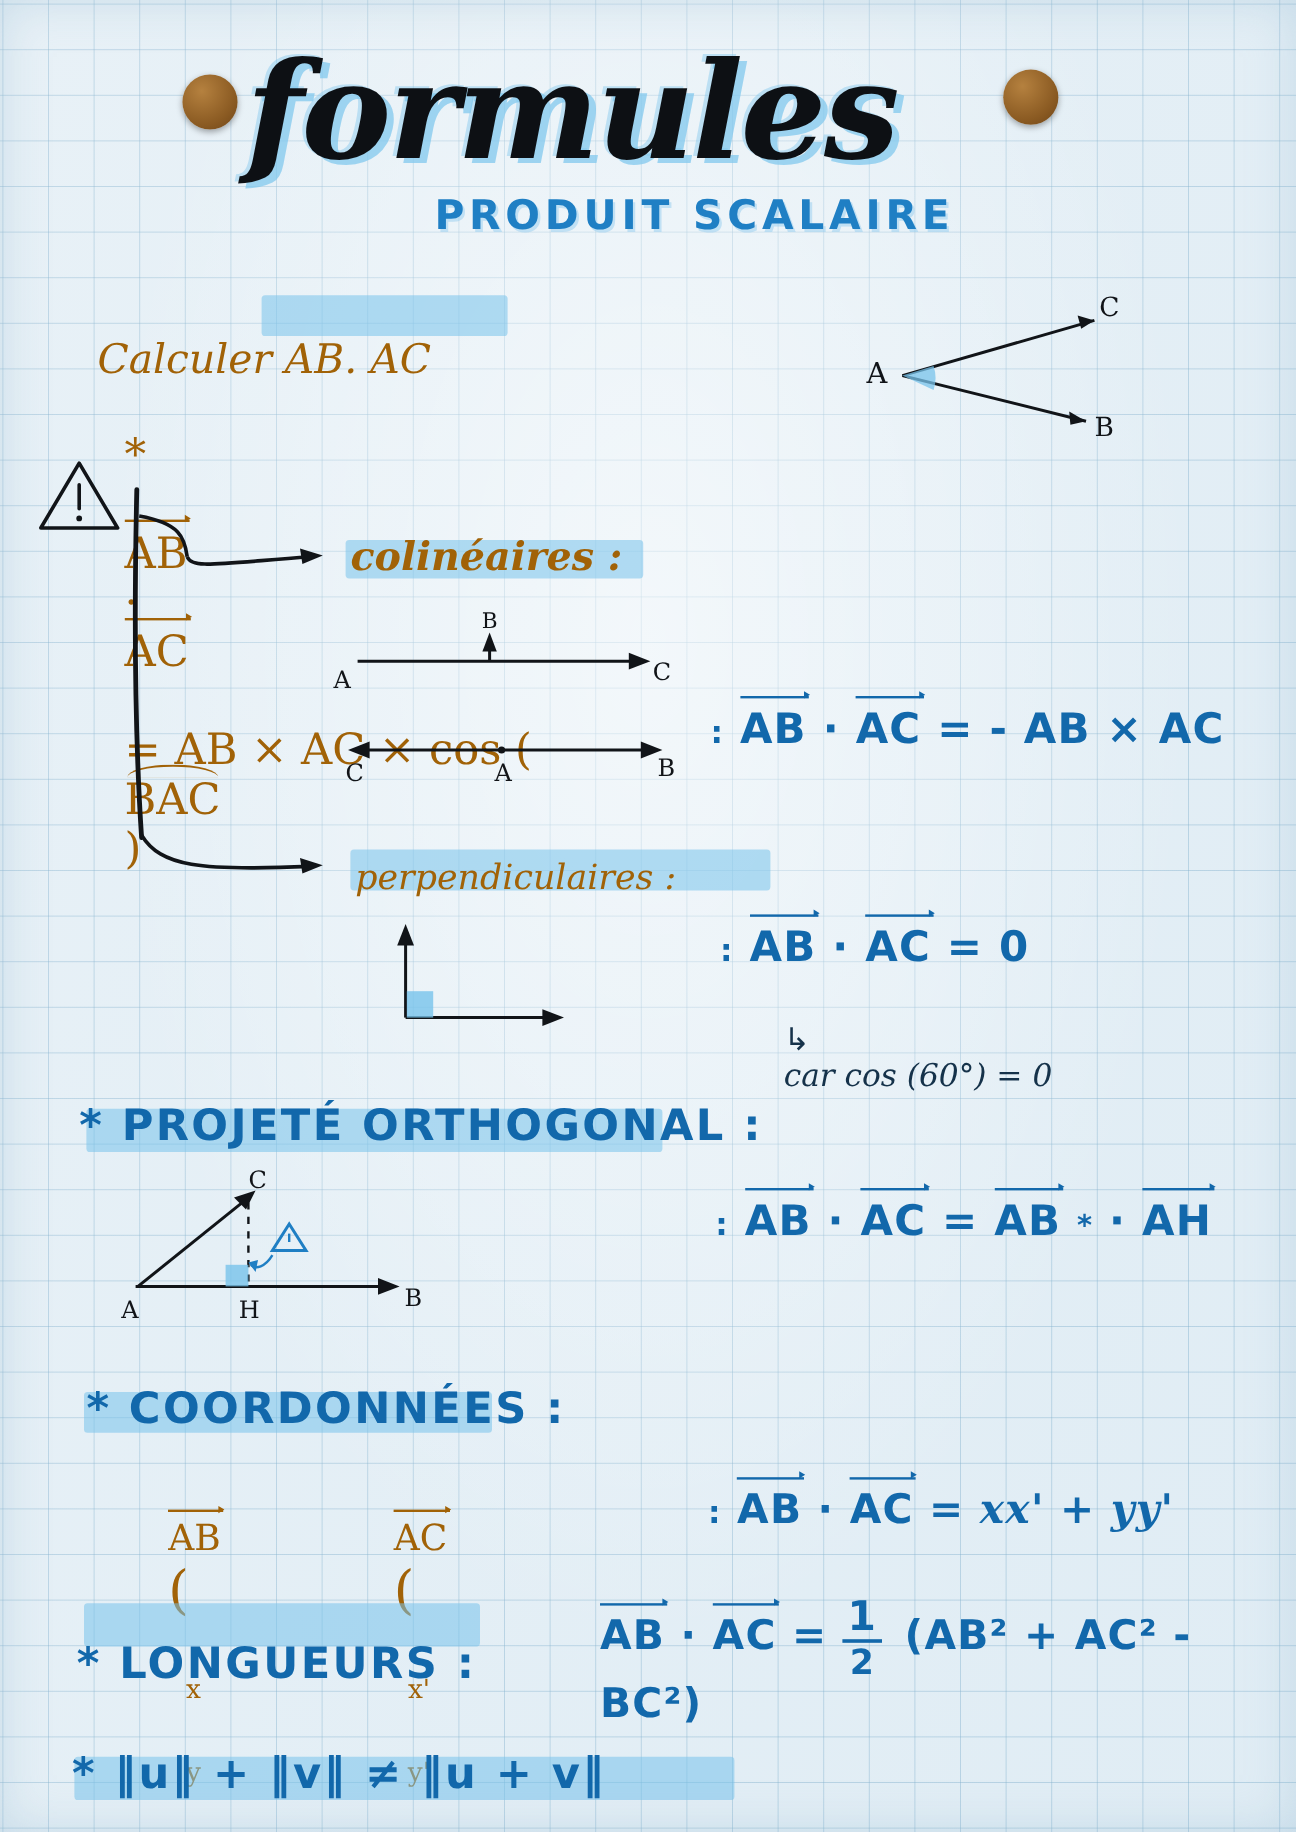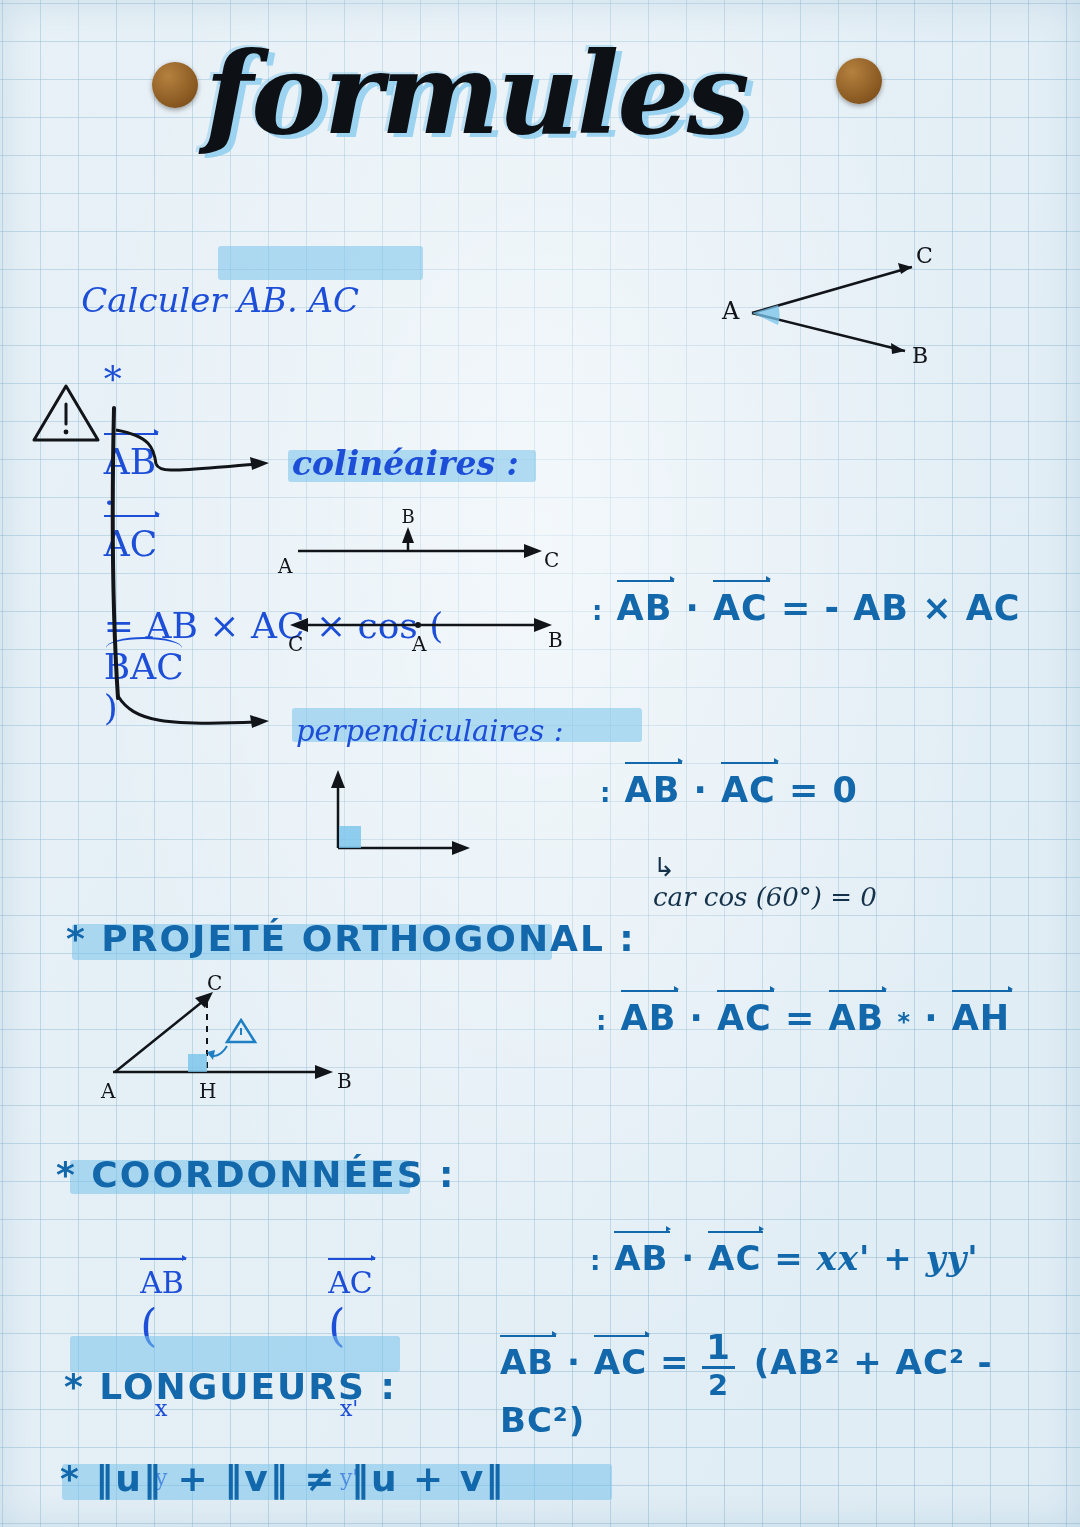--- a/index.html
+++ b/index.html
@@ -49,21 +49,21 @@
     position: absolute;
     width: 46px; height: 46px;
     border-radius: 50%;
     background: radial-gradient(circle at 35% 30%, #b5813f, #8a5a22 65%, #6e4518);
     box-shadow: 0 2px 5px rgba(0,0,0,0.35);
   }
 
   
   .ink {
     position: absolute;
-    color: #1d4ed8;
+    color: #a16207;
     font-family: "DejaVu Sans", sans-serif;
     white-space: pre;
   }
   .hl {
     position: absolute;
     background: rgba(120,195,235,0.55);
     border-radius: 3px;
   }
 
   .title {
@@ -147,20 +147,21 @@
 </head>
 <body>
 
 <div class="page">
   <div class="grid-bg"></div>
 
   <div class="magnet" style="left:152px; top:62px;"></div>
   <div class="magnet" style="left:836px; top:58px;"></div>
 
   <div class="title">formules</div>
+  <div class="subtitle">PRODUIT SCALAIRE</div>
 
   <div class="hl" style="left:218px; top:246px; width:205px; height:34px;"></div>
   <div class="ink handwriting" style="left:38px; top:240px; font-size:34px;">
     <span>Calculer AB. AC</span>
   </div>
 
   <div class="ink" style="left:58px; top:318px; font-size:36px; font-family:'DejaVu Serif',serif;">
     <span>*</span>
     <span style="display:inline-block; width:14px;"></span>
     <span class="vec">AB</span>
@@ -277,21 +278,21 @@
     <span>·</span>
     <span class="vec">AC</span>
     <span> = </span>
     <span class="vec">AB</span>
     <span style="font-size:24px;">*</span>
     <span>·</span>
     <span class="vec">AH</span>
   </div>
 
   <div class="hl" style="left:70px; top:1160px; width:340px; height:34px;"></div>
-  <div class="bold-blue" style="position:absolute; left:56px; top:1154px; font-size:36px; letter-spacing:2px;">* COORDONNÉES :</div>
+  <div class="bold-blue" style="position:absolute; left:72px; top:1154px; font-size:36px; letter-spacing:2px;">* COORDONNÉES :</div>
 
   <div class="ink" style="left:102px; top:1230px; font-size:30px; font-family:'DejaVu Serif',serif;">
     <span class="vec">AB</span>
     <span style="font-size:44px; vertical-align:-6px;">(</span>
     <span style="display:inline-block; text-align:center; font-size:22px; line-height:1.05; vertical-align:2px;">
       <span style="display:block;">x</span>
       <span style="display:block;">y</span>
     </span>
     
   </div>

